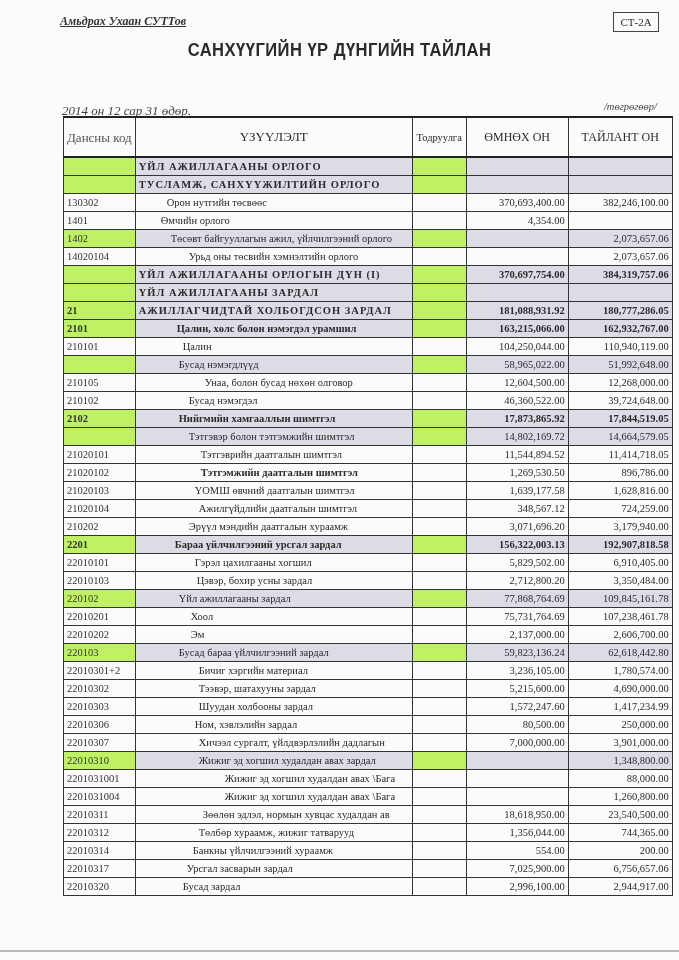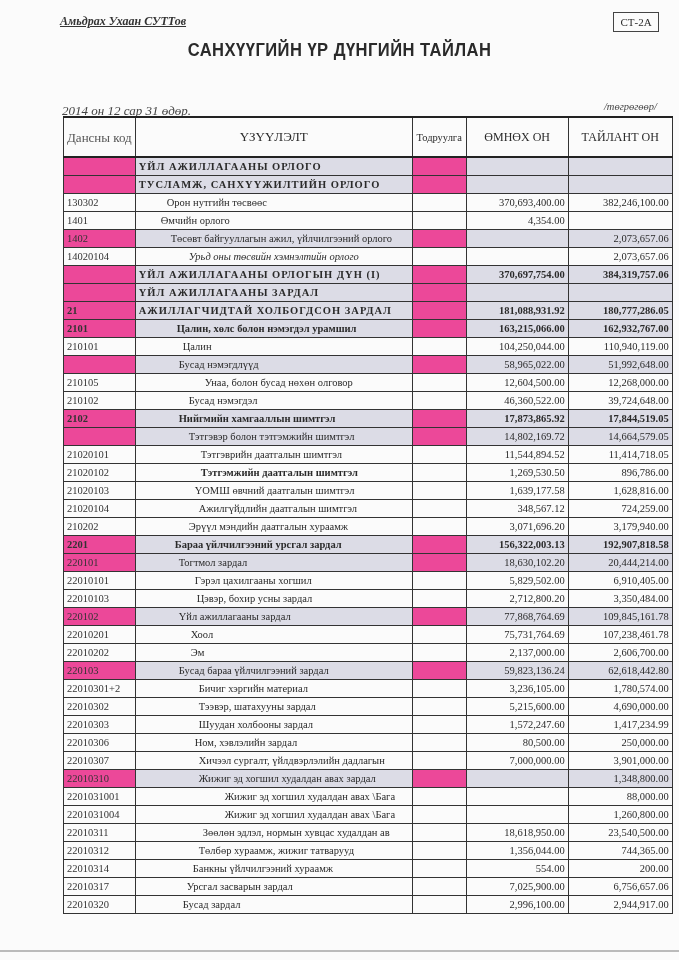--- a/index.html
+++ b/index.html
@@ -25,21 +25,21 @@
     border:1px solid #333; padding:0 3px; height:17px; white-space:nowrap; overflow:hidden;
   }
   table.report thead th { height:38px; font-weight:normal; border-top:2px solid #222; border-bottom:2px solid #222; }
   th.h-code { font-size:13px; color:#555; line-height:11px;margin-top:43px; }
   th.h-desc { font-size:13px; font-weight:bold; }
   th.h-note { font-size:10.5px; }
   th.h-prev, th.h-cur { font-size:12px; }
   td.code { color:#333; font-size:10.5px; }
   td.num { text-align:right; }
   tr.shade td { background:#dcdce6; }
-  tr.shade td.code, tr.shade td.note { background:#ec4899; }
+  tr.shade td.code, tr.shade td.note { background:#bef264; }
   tr.bold td { font-weight:bold; }
   tr.section td.desc { font-weight:bold; letter-spacing:1px; font-size:10.5px; }
   .bottom-line { position:absolute; left:0; top:950px; width:679px; height:2px; background:#bbb; }
 </style>
 </head>
 <body>
 
 <div class="org">Амьдрах Ухаан СУТТов</div>
 <div class="form-code">СТ-2А</div>
 <div class="title">САНХҮҮГИЙН ҮР ДҮНГИЙН ТАЙЛАН</div>
@@ -94,21 +94,21 @@
       </tr>
       <tr class="shade">
         <td class="code">1402</td>
         <td class="desc" style="padding-left: 35px;">Төсөвт байгууллагын ажил, үйлчилгээний орлого</td>
         <td class="note"></td>
         <td class="num"></td>
         <td class="num">2,073,657.06</td>
       </tr>
       <tr>
         <td class="code">14020104</td>
-        <td class="desc" style="padding-left: 53px; font-style: italic;">Урьд оны төсвийн хэмнэлтийн орлого</td>
+        <td class="desc" style="padding-left: 53px;">Урьд оны төсвийн хэмнэлтийн орлого</td>
         <td class="note"></td>
         <td class="num"></td>
         <td class="num">2,073,657.06</td>
       </tr>
       <tr class="shade bold section">
         <td class="code"></td>
         <td class="desc" style="padding-left: 3px;">ҮЙЛ АЖИЛЛАГААНЫ ОРЛОГЫН ДҮН (I)</td>
         <td class="note"></td>
         <td class="num">370,697,754.00</td>
         <td class="num">384,319,757.06</td>
@@ -210,27 +210,20 @@
         <td class="note"></td>
         <td class="num">3,071,696.20</td>
         <td class="num">3,179,940.00</td>
       </tr>
       <tr class="shade bold">
         <td class="code">2201</td>
         <td class="desc" style="padding-left: 39px;">Бараа үйлчилгээний урсгал зардал</td>
         <td class="note"></td>
         <td class="num">156,322,003.13</td>
         <td class="num">192,907,818.58</td>
-      </tr>
-      <tr class="shade">
-        <td class="code">220101</td>
-        <td class="desc" style="padding-left: 43px;">Тогтмол зардал</td>
-        <td class="note"></td>
-        <td class="num">18,630,102.20</td>
-        <td class="num">20,444,214.00</td>
       </tr>
       <tr>
         <td class="code">22010101</td>
         <td class="desc" style="padding-left: 59px;">Гэрэл цахилгааны хогшил</td>
         <td class="note"></td>
         <td class="num">5,829,502.00</td>
         <td class="num">6,910,405.00</td>
       </tr>
       <tr>
         <td class="code">22010103</td>

